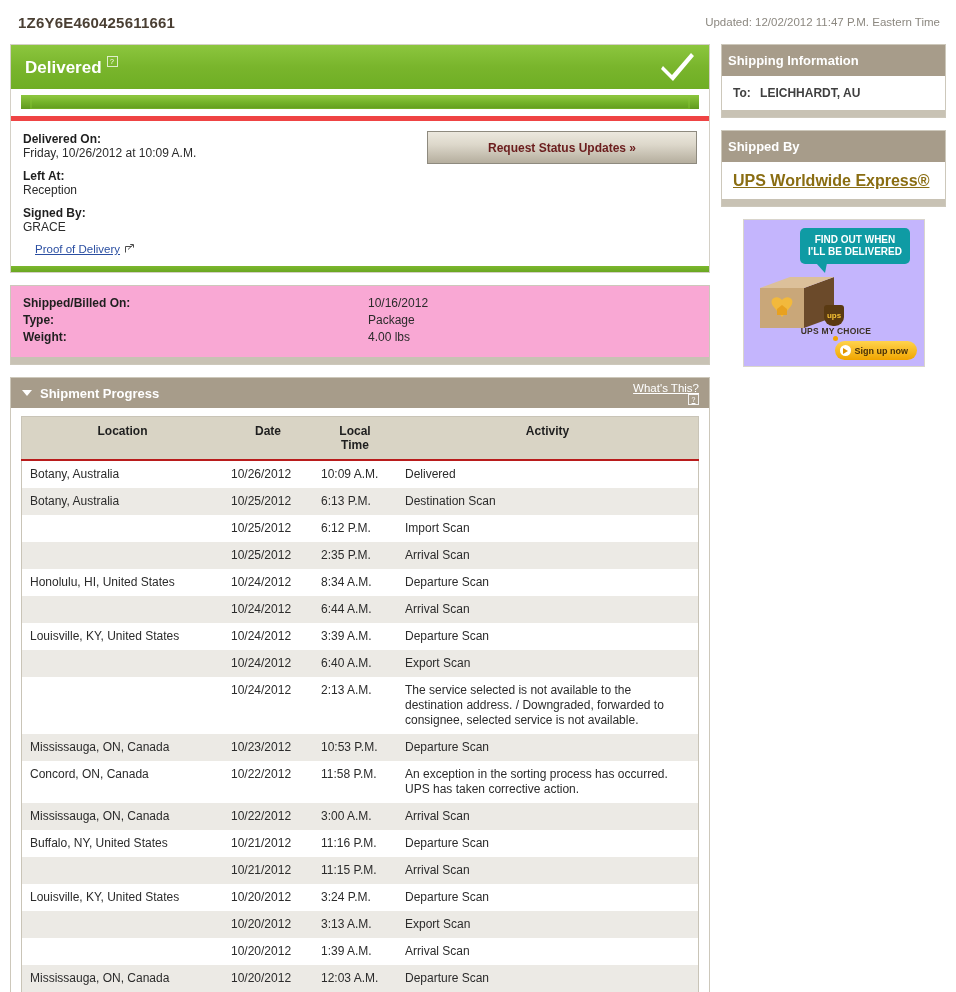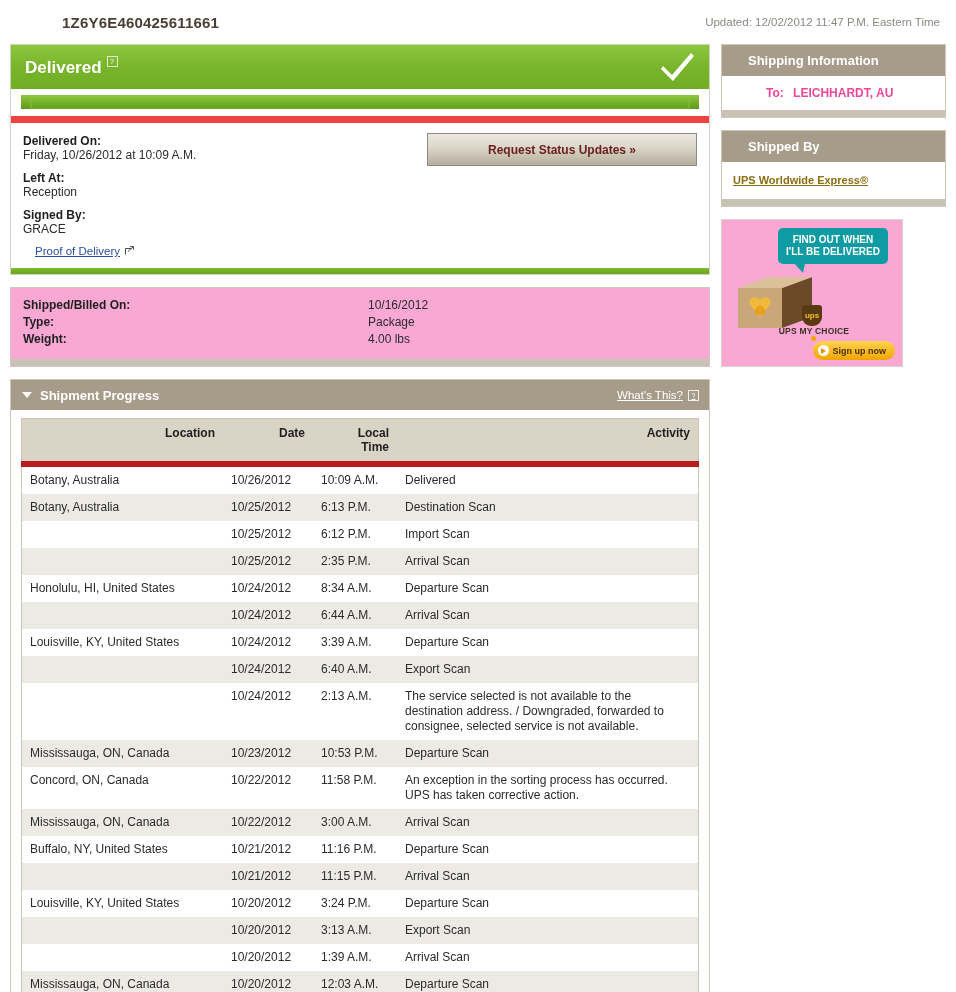--- a/index.html
+++ b/index.html
@@ -18,21 +18,20 @@
   }
 
   
   .topbar {
     height: 44px;
     padding: 0 16px 0 18px;
     display: flex;
     align-items: center;
     justify-content: space-between;
     box-sizing: border-box;
-    margin-left: 44px;
   }
   .tracking-number {
     font-size: 15px;
     font-weight: bold;
     color: #4a3f33;
     letter-spacing: .2px;
   }
   .updated-text {
     font-size: 11.5px;
     color: #8c8880;
@@ -108,21 +107,21 @@
     width: 9px; height: 14px;
     background: linear-gradient(to bottom, #8cc63e, #5f9a1e);
   }
   .prog-fill {
     position: absolute;
     left: 11px; right: 11px; top: 1px; bottom: 1px;
     background: linear-gradient(to bottom, #8ec640 0%, #73b229 55%, #659f20 100%);
   }
 
   .delivered-body {
-    border-top: 7px solid #ef4444;
+    border-top: 5px solid #ef4444;
     padding: 10px 12px 10px 12px;
     display: flex;
     justify-content: space-between;
     align-items: flex-start;
   }
   .dl-left { padding-top: 1px; }
   .dl-label { font-weight: bold; font-size: 12px; color: #1f1f1f; }
   .dl-value { font-size: 12px; color: #2b2b2b; margin-bottom: 9px; }
   .dl-value.last { margin-bottom: 8px; }
 
@@ -188,20 +187,21 @@
     margin-right: 8px;
   }
   .whats-this {
     font-size: 11.5px;
     font-weight: normal;
     color: #ffffff;
     text-decoration: underline;
     display: inline-flex;
     align-items: flex-end;
     cursor: pointer;
+    flex-direction: column;
   }
   .whats-this .help-sup {
     border-color: rgba(255,255,255,.85);
     top: 0;
     margin-left: 5px;
   }
 
   .addl-body {
     padding: 9px 12px 11px 12px;
     background: #f9a8d4;
@@ -226,24 +226,24 @@
   table.progress-table {
     width: 100%;
     border-collapse: collapse;
     font-size: 12px;
     border: 1px solid #c9c4b7;
   }
   table.progress-table thead th {
     background: #d9d4c5;
     color: #1f1f1f;
     font-weight: bold;
-    text-align: right;
+    text-align: center;
     padding: 7px 8px 7px 8px;
     vertical-align: top;
-    border-bottom: 6px solid #b91c1c;
+    border-bottom: 2px solid #b91c1c;
     line-height: 14px;
   }
   table.progress-table td {
     padding: 6px 8px 6px 8px;
     vertical-align: top;
     color: #2b2b2b;
     line-height: 15px;
   }
   table.progress-table tbody tr.odd td { background: #ffffff; }
   table.progress-table tbody tr.even td { background: #eceae5; }
@@ -257,47 +257,48 @@
     border: 1px solid #cdc8bb;
     margin-bottom: 12px;
     background: #fff;
     box-sizing: border-box;
   }
   .side-head {
     background: #a79c8a;
     color: #ffffff;
     font-size: 13px;
     font-weight: bold;
-    padding: 8px 26px;
+    padding: 8px 6px;
     box-sizing: border-box;
   }
   .side-body {
     background: #ffffff;
     padding: 10px 11px;
     font-size: 12px;
   }
-  .ship-to { font-weight: bold; color: #ec4899; margin-left: 33px; }
+  .ship-to { font-weight: bold; color: #404040; }
   .ship-to .to-label { margin-right: 6px; }
   .shipper-link {
     color: #8a6d12;
     font-weight: bold;
     text-decoration: underline;
-    font-size: 11px;
+    font-size: 16px;
     line-height: 17px;
     display: inline-block;
     cursor: pointer;
   }
   .side-foot { height: 7px; background: #c8c2b4; }
 
   
   .ad-banner {
     width: 182px;
     height: 148px;
+    margin-left: 22px;
     border: 1px solid #d9d5cc;
-    background: #f9a8d4;
+    background: #c4b5fd;
     position: relative;
     box-sizing: border-box;
     cursor: pointer;
     overflow: hidden;
   }
   .ad-bubble {
     position: absolute;
     left: 56px; top: 8px;
     width: 110px;
     background: #0f9ba4;

